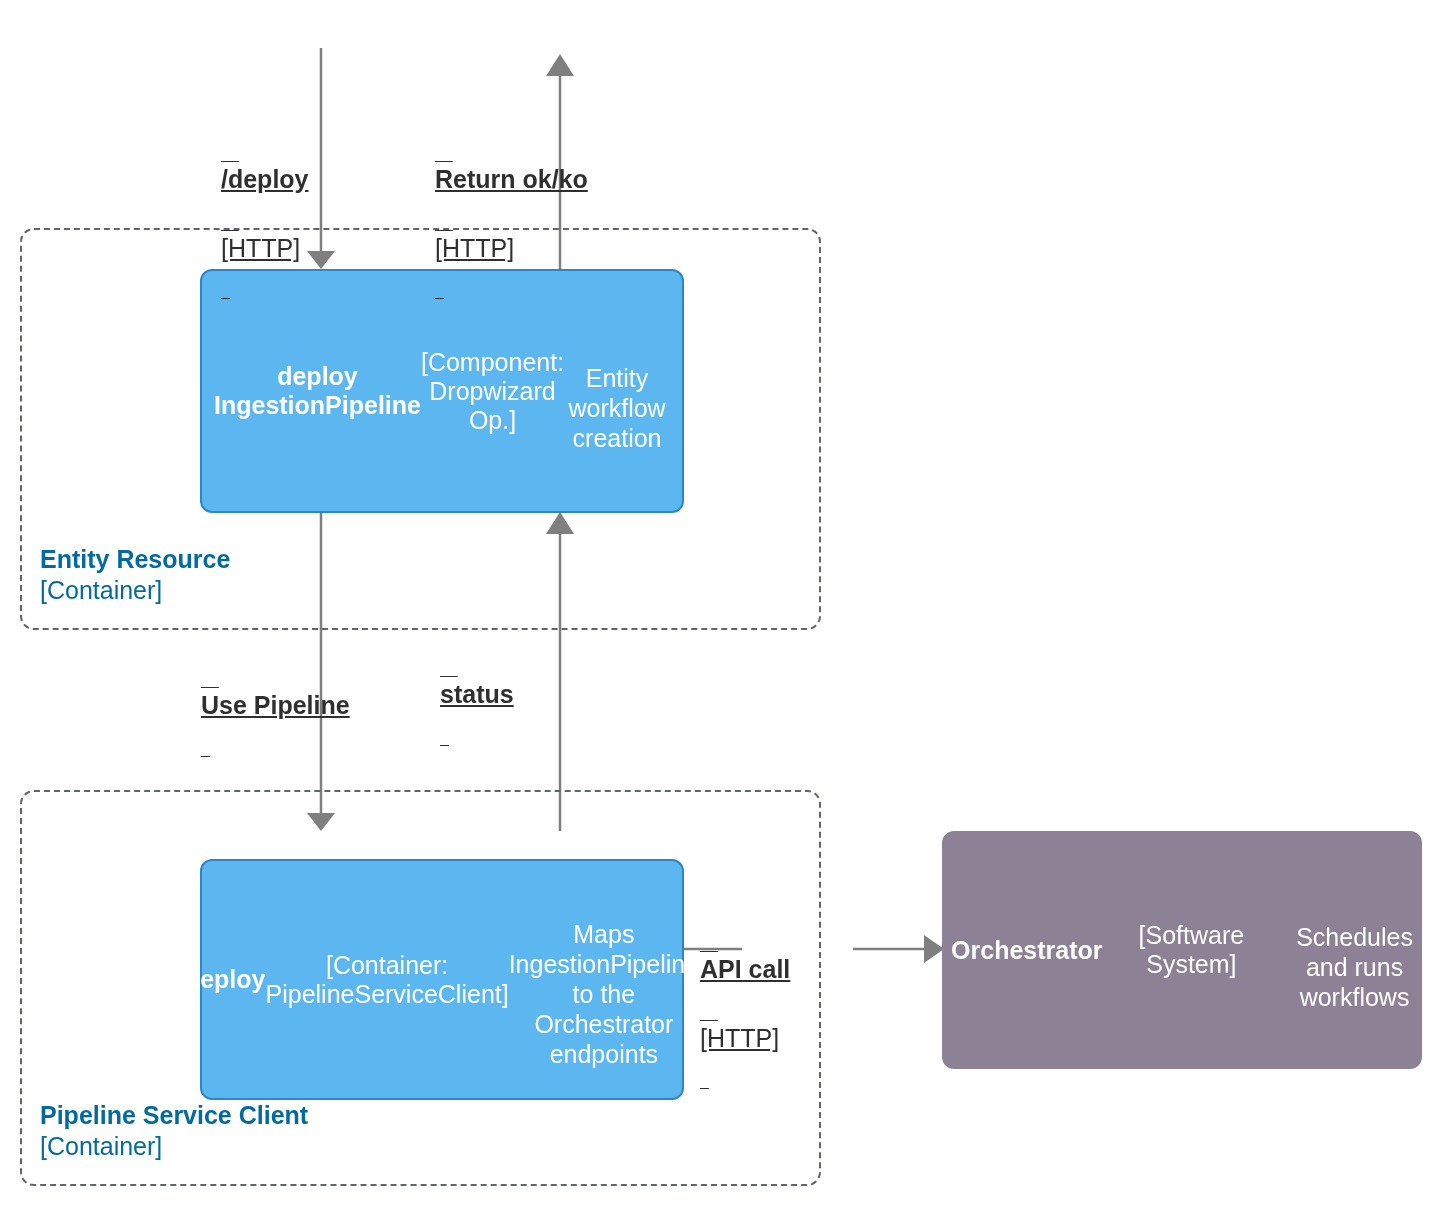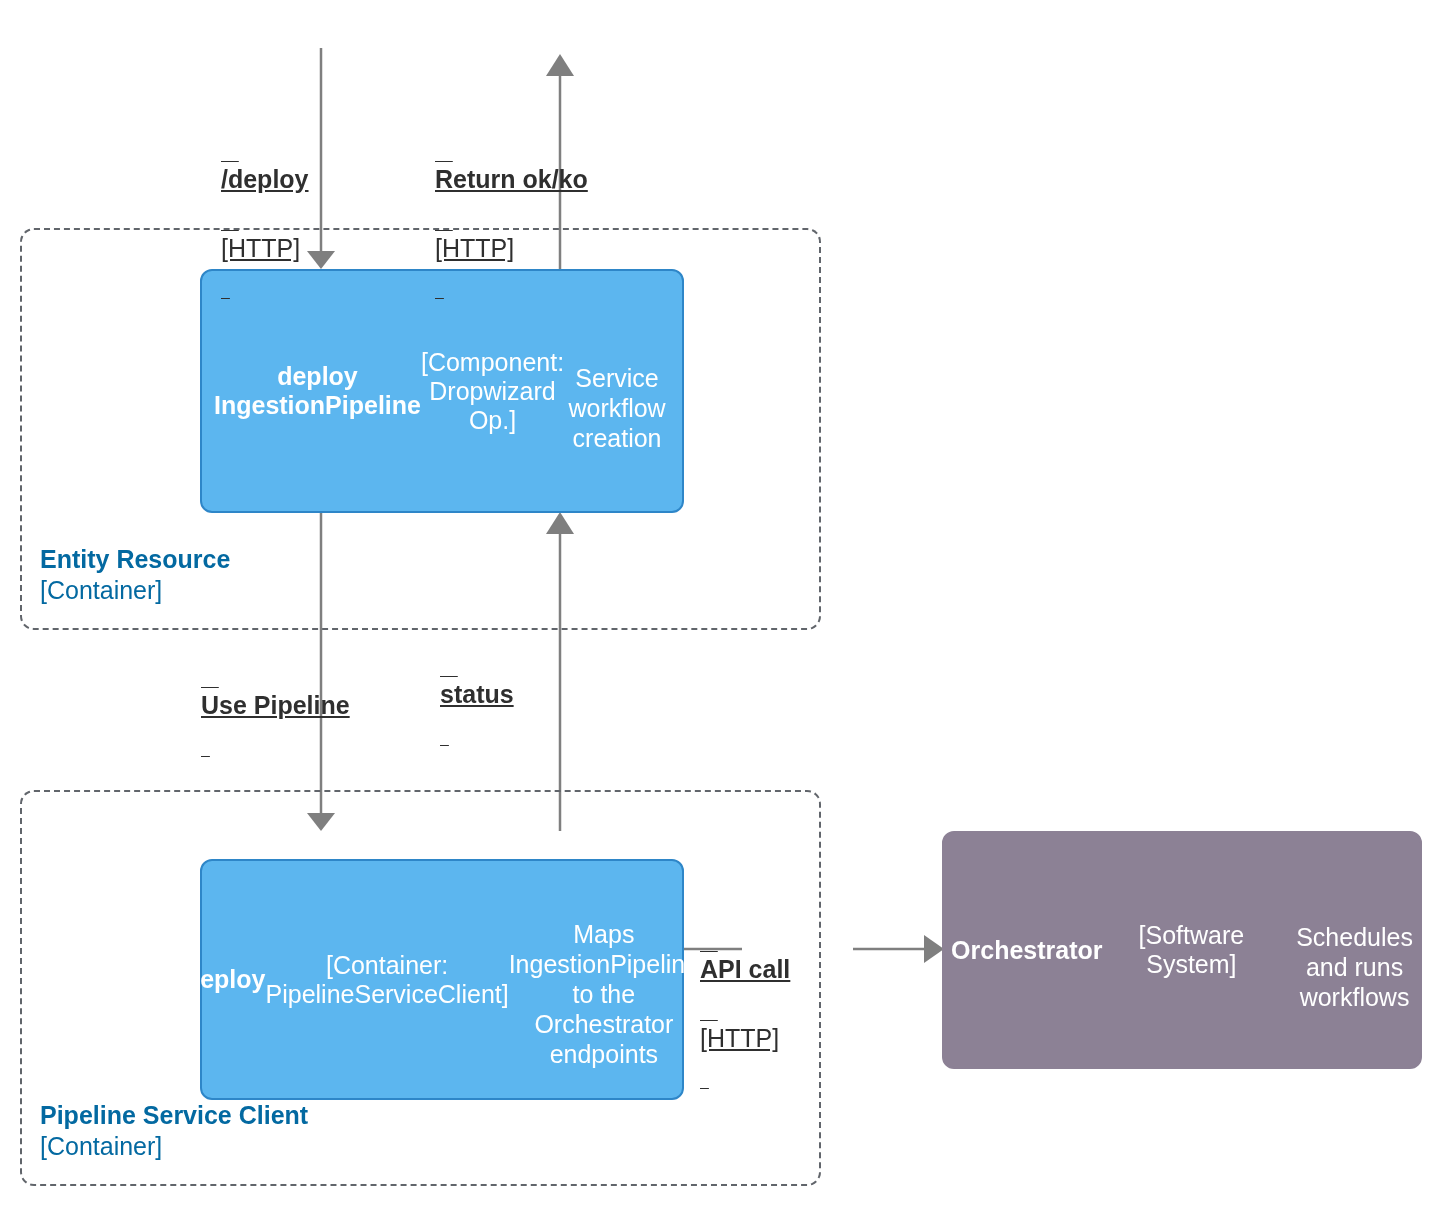--- a/index.html
+++ b/index.html
@@ -164,21 +164,21 @@
 
   <div class="container-box" style="left:20px; top:790px; width:801px; height:396px;"></div>
   <div class="container-caption" style="left:40px; top:1100px;">
     <span class="cap-title">Pipeline Service Client</span>
     <span class="cap-type">[Container]</span>
   </div>
 
   <div class="node component" style="left:200px; top:269px; width:484px; height:244px;">
     <div class="n-title">deploy IngestionPipeline</div>
     <div class="n-tech">[Component: Dropwizard Op.]</div>
-    <div class="n-desc">Service workflow creation</div>
+    <div class="n-desc">Entity workflow creation</div>
   </div>
 
   <div class="node component" style="left:200px; top:859px; width:484px; height:241px;">
     <div class="n-title">deploy</div>
     <div class="n-tech">[Container: PipelineServiceClient]</div>
     <div class="n-desc" style="margin-top:28px;">
       <div>Maps IngestionPipeline</div>
       <div>to the Orchestrator endpoints</div>
     </div>
   </div>

